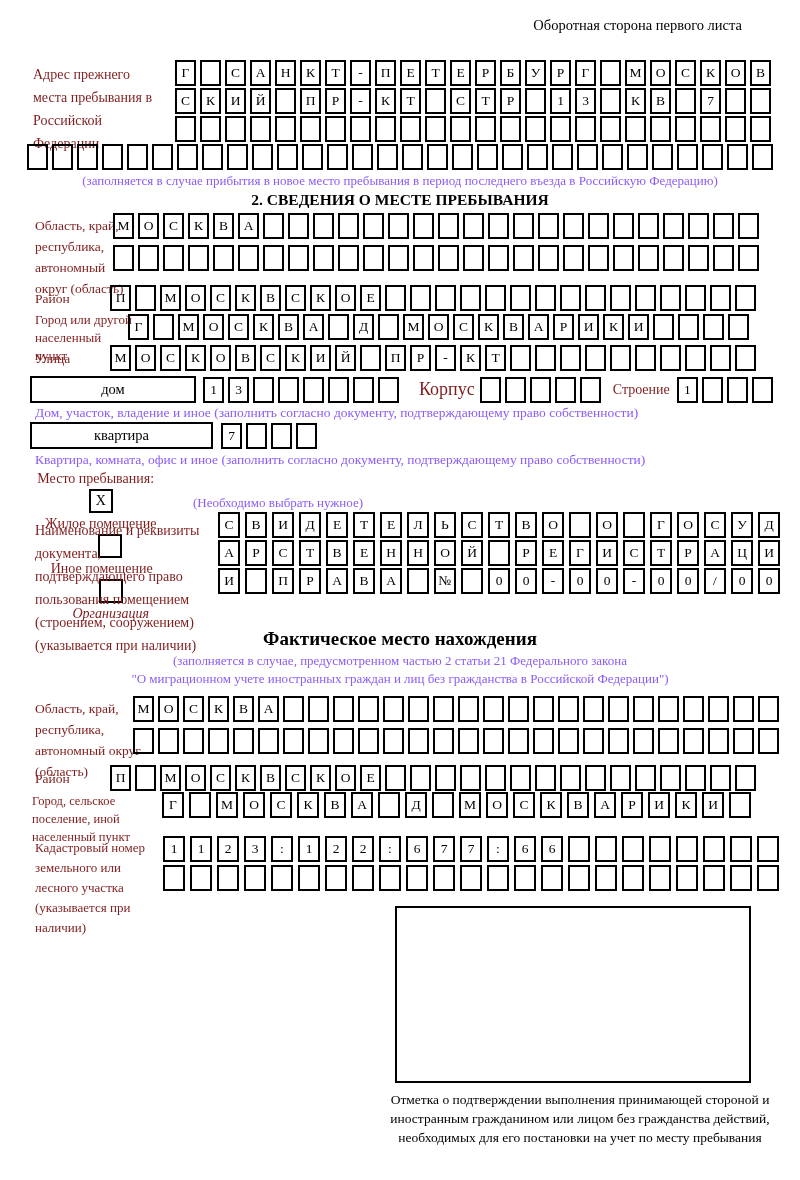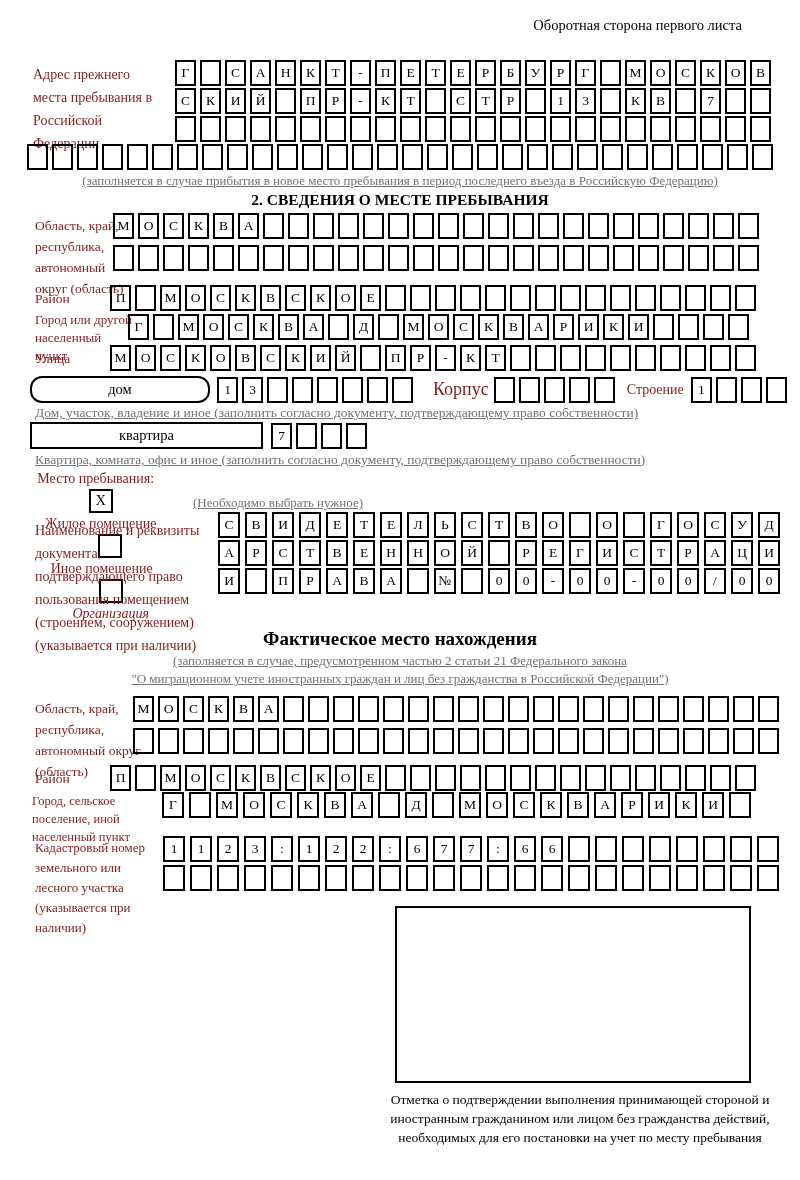--- a/index.html
+++ b/index.html
@@ -4,21 +4,21 @@
 <style>
   html,body{margin:0;padding:0;}
   body{
     width:800px;height:1180px;
     background:#ffffff;color:#000;
     font-family:"Liberation Serif","DejaVu Serif",serif;
     position:relative;overflow:hidden;
   }
   .abs{position:absolute;}
   .lbl{font-size:13.5px;line-height:21px;color:#7f1d1d;}
-  .note{font-size:13px;color:#737373;text-decoration:underline;}
+  .note{font-size:13px;color:#8b5cf6;}
   .ctr{left:0;right:0;text-align:center;}
   .bold{font-weight:bold;}
   
   .cells{display:flex;gap:4px;}
   .cells .cell{
     box-sizing:border-box;flex:0 0 auto;
     width:21px;height:26px;border:2px solid #000;
     display:flex;align-items:center;justify-content:center;
     font-size:13.5px;font-family:"Liberation Serif",serif;
   }
@@ -299,21 +299,21 @@
     <span class="cell"></span>
     <span class="cell"></span>
     <span class="cell"></span>
     <span class="cell"></span>
     <span class="cell"></span>
     <span class="cell"></span>
     <span class="cell"></span>
   </div>
 
 <div class="abs inline-row" style="top:376px;left:30px;">
-  <div class="fieldbox" style="width:180px;border-radius:12px;">дом</div>
+  <div class="fieldbox" style="width:166px;">дом</div>
   <div class="cells" style="margin-left:7px;">
       <span class="cell">1</span>
       <span class="cell">3</span>
       <span class="cell"></span>
       <span class="cell"></span>
       <span class="cell"></span>
       <span class="cell"></span>
       <span class="cell"></span>
       <span class="cell"></span>
     </div>
@@ -329,21 +329,21 @@
   <div class="cells" style="margin-left:7px;">
       <span class="cell">1</span>
       <span class="cell"></span>
       <span class="cell"></span>
       <span class="cell"></span>
     </div>
 </div>
 <div class="abs note" style="top:405px;left:35px;font-size:13.5px;">Дом, участок, владение и иное (заполнить согласно документу, подтверждающему право собственности)</div>
 
 <div class="abs inline-row" style="top:422px;left:30px;">
-  <div class="fieldbox" style="width:233px;">квартира</div>
+  <div class="fieldbox" style="width:183px;">квартира</div>
   <div class="cells" style="margin-left:8px;">
       <span class="cell">7</span>
       <span class="cell"></span>
       <span class="cell"></span>
       <span class="cell"></span>
     </div>
 </div>
 <div class="abs note" style="top:452px;left:35px;font-size:13.5px;">Квартира, комната, офис и иное (заполнить согласно документу, подтверждающему право собственности)</div>
 
 <div class="abs inline-row" style="top:468px;left:35px;flex-direction:column;">

